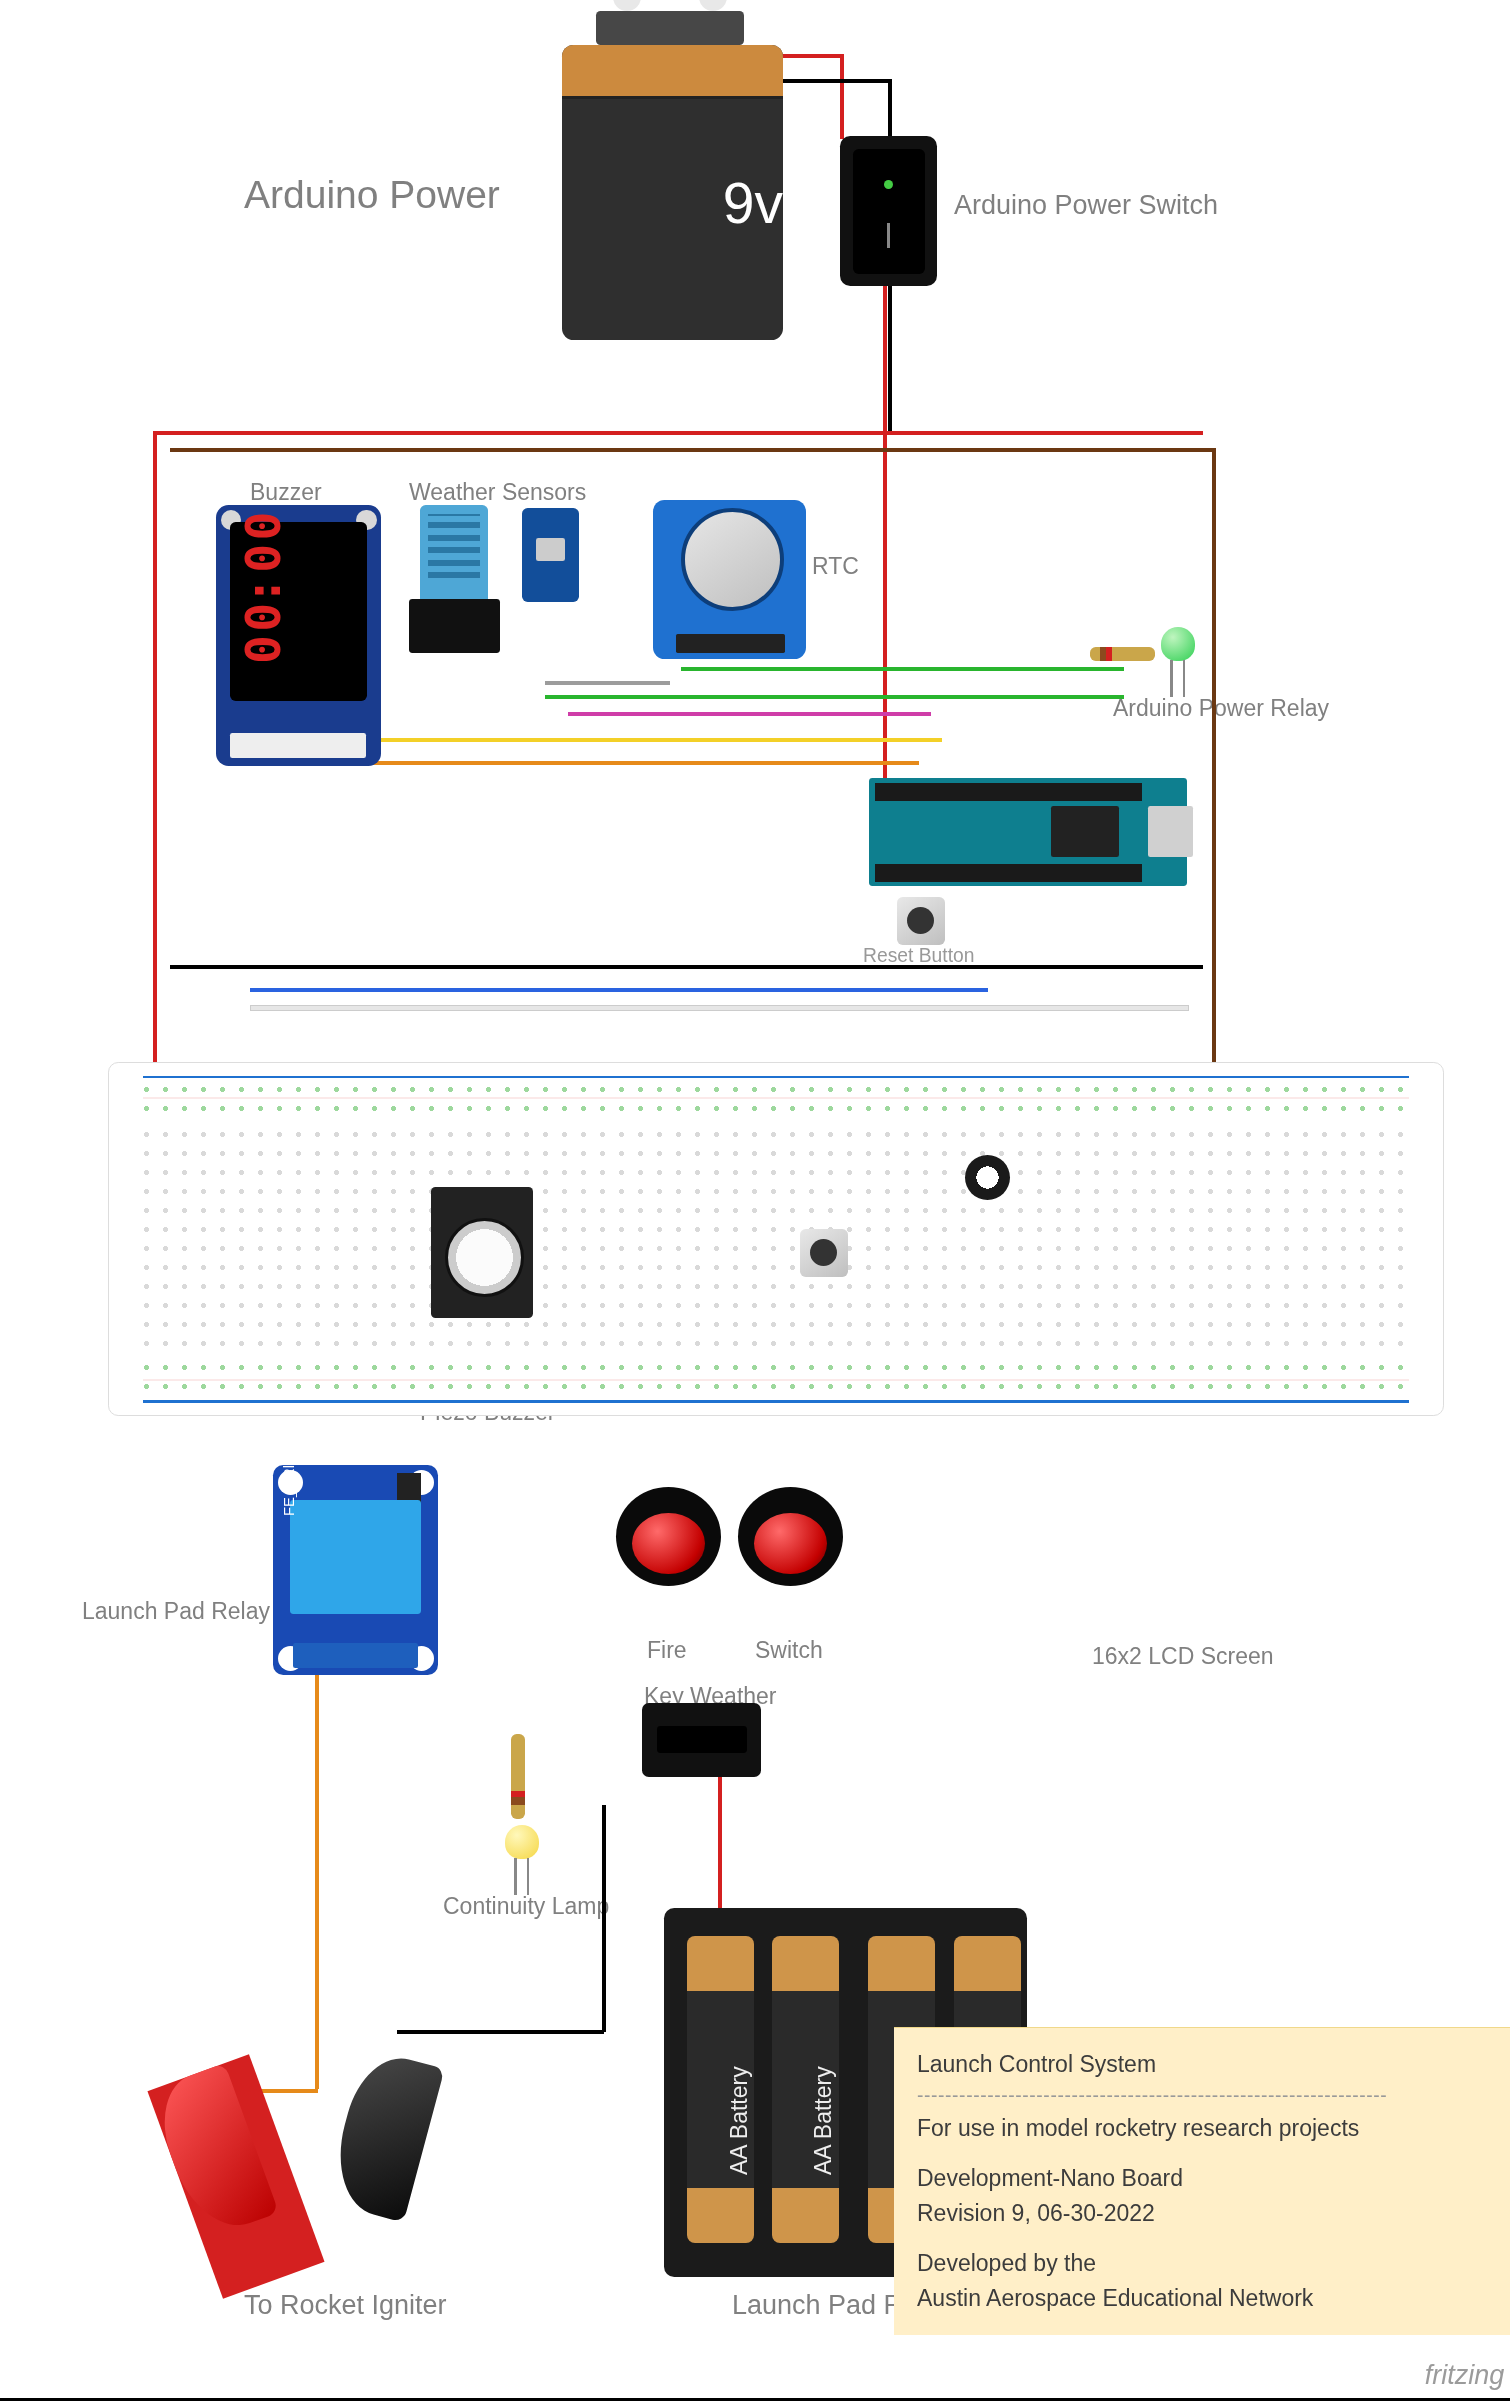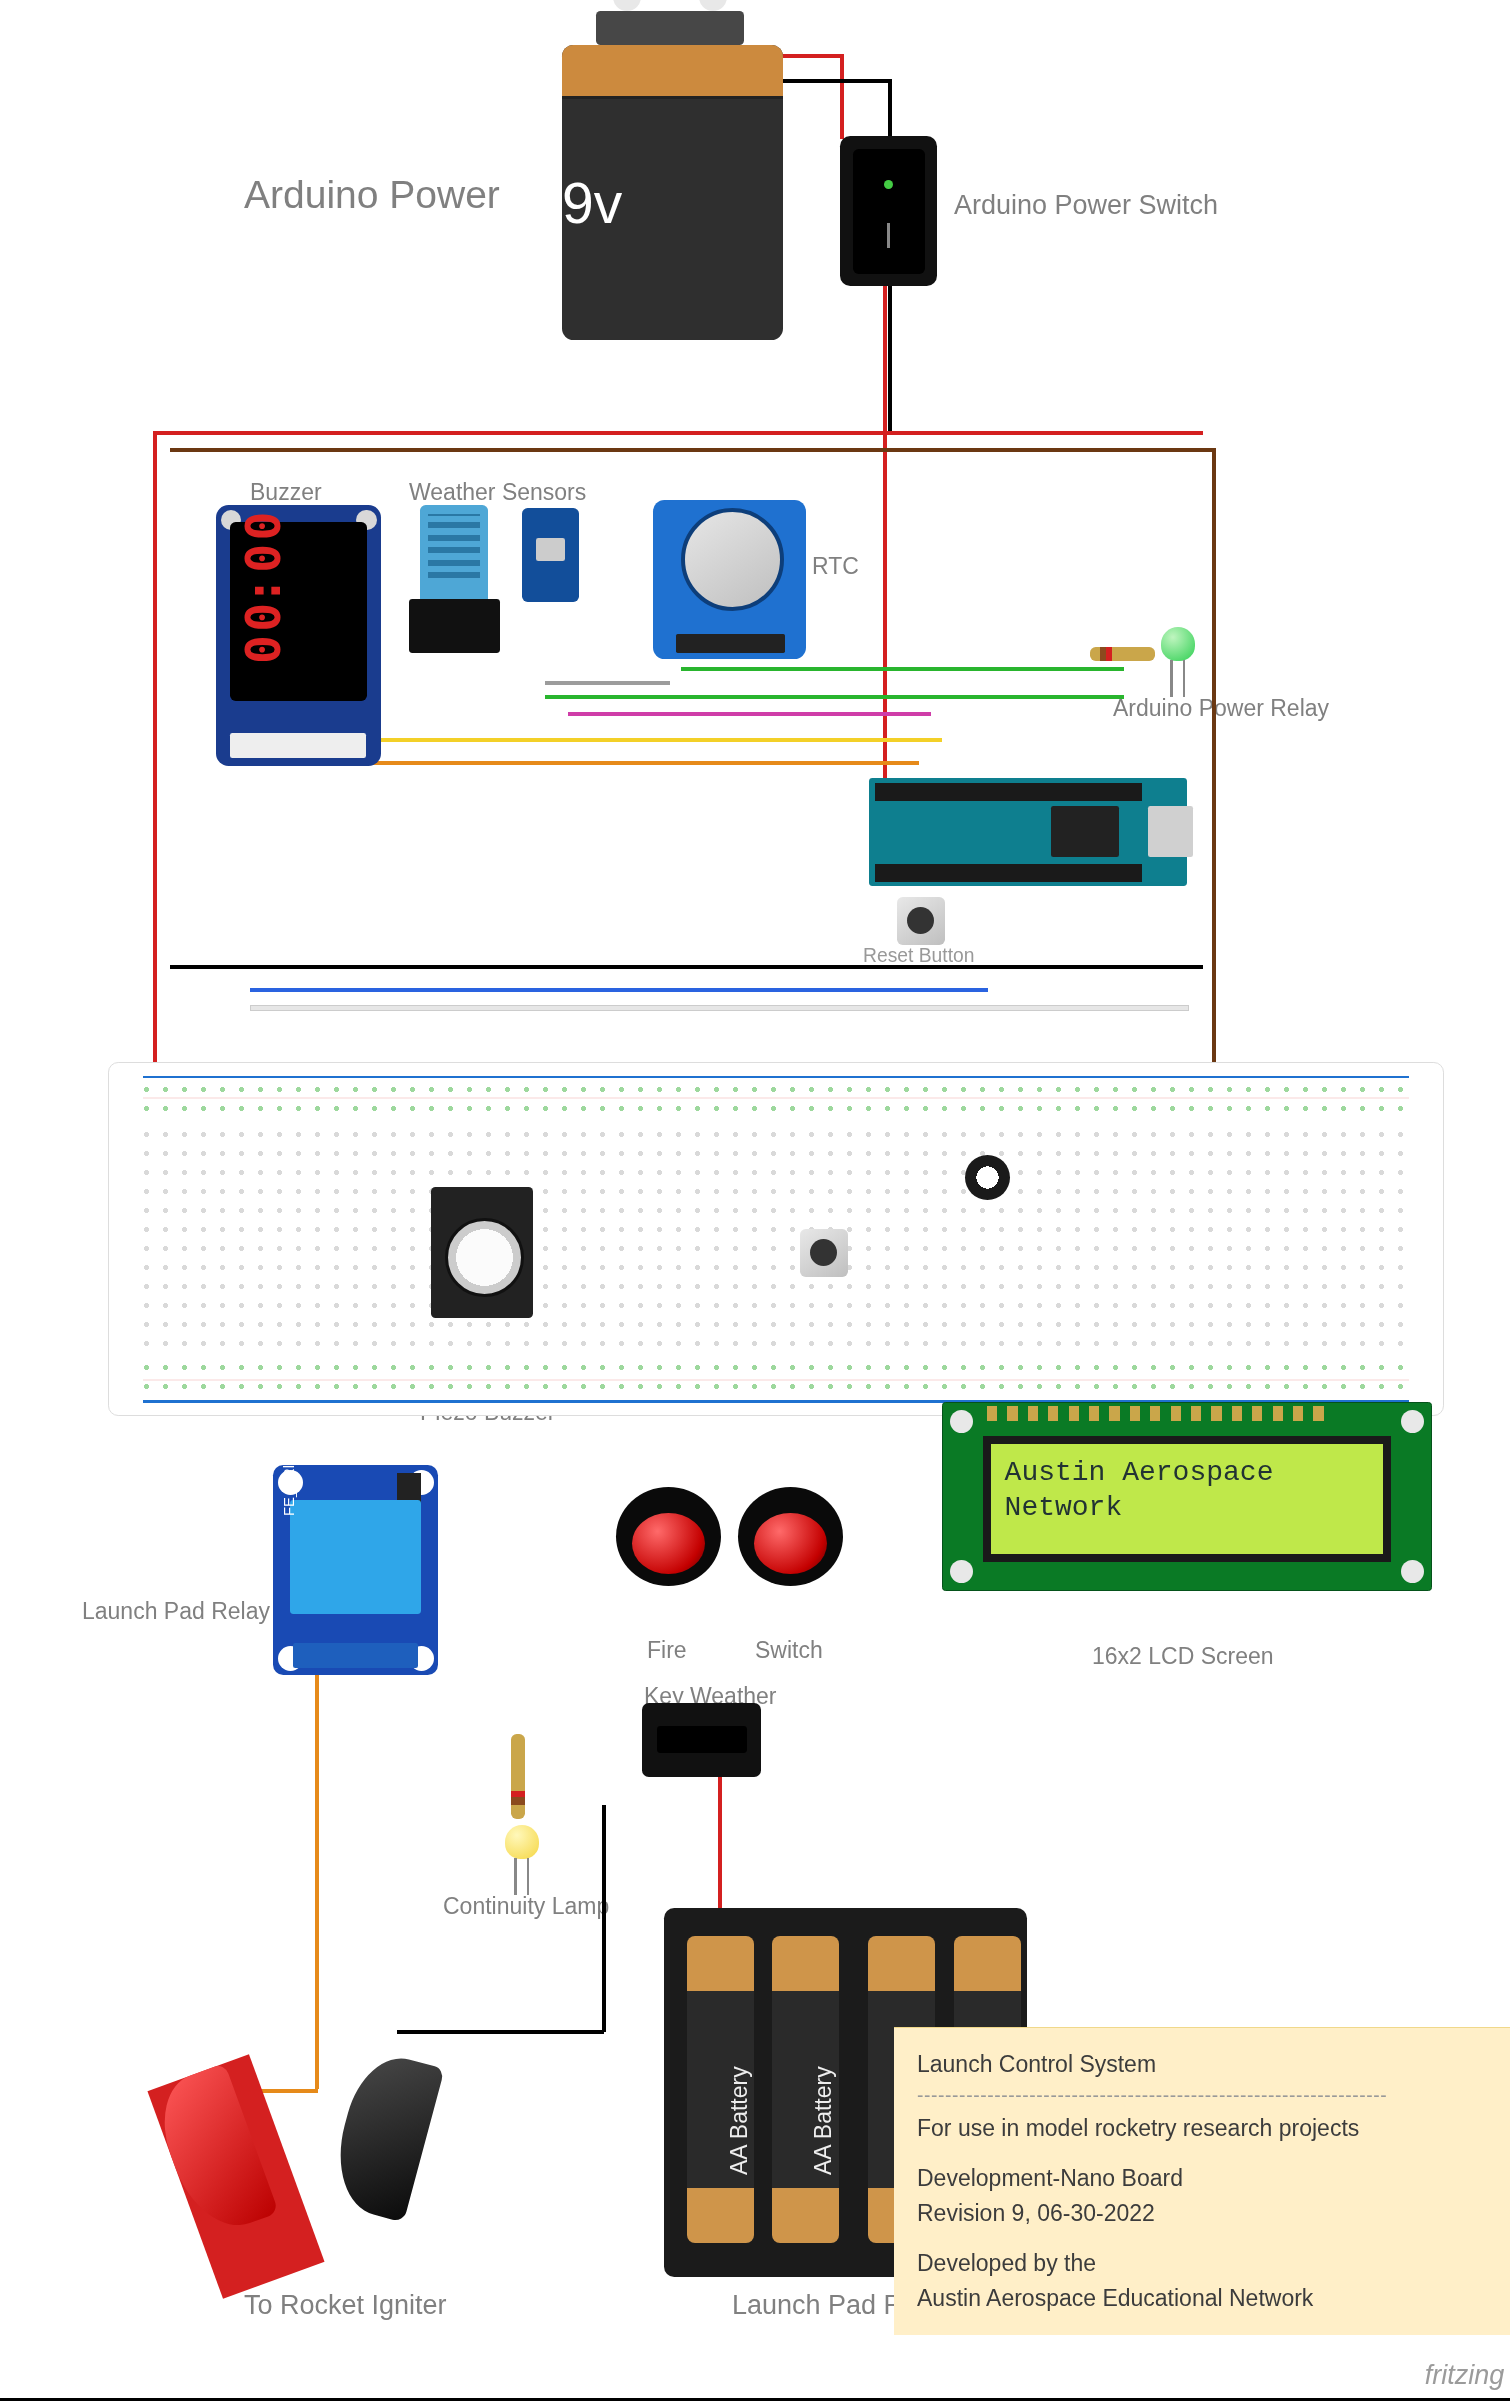--- a/index.html
+++ b/index.html
@@ -7,21 +7,21 @@
   .lbl{position:absolute;color:#808080;font-size:27px;white-space:nowrap;margin-top:8px;}
   .lbl.sm{font-size:23px;}
   .lbl.big{font-size:39px;}
 
   
   .box{position:absolute;}
 
   
   .batt9{width:221px;height:295px;background:#2f2f2f;border-radius:11.4px;}
   .batt9 .top{position:absolute;top:0;left:0;right:0;height:51px;background:#CC8A3E;border-top-left-radius:11.4px;border-top-right-radius:11.4px;border-bottom:3.4px solid #222}
-  .batt9 .label{position:absolute;left:0;right:0;top:125px;text-align:left;color:#fff;font-size:57px;font-weight:400;}
+  .batt9 .label{position:absolute;left:0;right:0;top:125px;text-align:right;color:#fff;font-size:57px;font-weight:400;}
   .batt9 .snap{position:absolute;top:-34px;left:34px;width:148px;height:34px;background:#474747;border-radius:4.5px;}
   .batt9 .term{position:absolute;top:-28px;width:28px;height:28px;background:#E8E8E8;border-radius:50%;}
 
   
   .rocker{width:97px;height:150px;background:#111;border-radius:10.2px;}
   .rocker .pad{position:absolute;top:12.5px;left:12.5px;right:12.5px;bottom:12.5px;background:#000;border-radius:5.7px;}
   .rocker .dot{position:absolute;left:50%;top:31px;width:9px;height:9px;border-radius:50%;background:#44cc44;margin-left:-4.5px;}
   .rocker .bar{position:absolute;left:50%;bottom:25.5px;width:3.4px;height:25.5px;background:#888;margin-left:-1.7px;}
 
   
@@ -257,33 +257,20 @@
 
   <div class="box tact" style="left:800px;top:1229px">
       <div class="cap"></div>
     </div>
   <div class="box" style="left:965px;top:1155px;width:45px;height:45px;border-radius:50%;background:radial-gradient(circle,#fff 0 35%,#1a1a1a 35% 100%)"></div>
 
   <div class="box piezo" style="left:431px;top:1187px">
     <div class="disc"></div>
   </div>
 
-  <div class="box lcd" style="left:942px;top:1402px">
-    <div class="pins"></div>
-    <div class="hole" style="top:6.8px;left:6.8px"></div>
-    <div class="hole" style="top:6.8px;right:6.8px"></div>
-    <div class="hole" style="bottom:6.8px;left:6.8px"></div>
-    <div class="hole" style="bottom:6.8px;right:6.8px"></div>
-    <div class="glassass">
-      <div class="glass">
-        <span>Austin Aerospace</span><br>
-        <span>Network</span>
-      </div>
-    </div>
-  </div>
 
   <div class="box relay" style="left:273px;top:1465px">
     <div class="corner" style="top:4.5px;left:4.5px"></div>
     <div class="corner" style="top:4.5px;right:4.5px"></div>
     <div class="corner" style="bottom:4.5px;left:4.5px"></div>
     <div class="corner" style="bottom:4.5px;right:4.5px"></div>
     <div class="hdr"></div>
     <div class="blk"></div>
     <div class="term"></div>
     <div style="position:absolute;left:8px;top:51px;color:#fff;font-size:14.8px;transform:rotate(-90deg);transform-origin:left top">FE_SRly</div>

